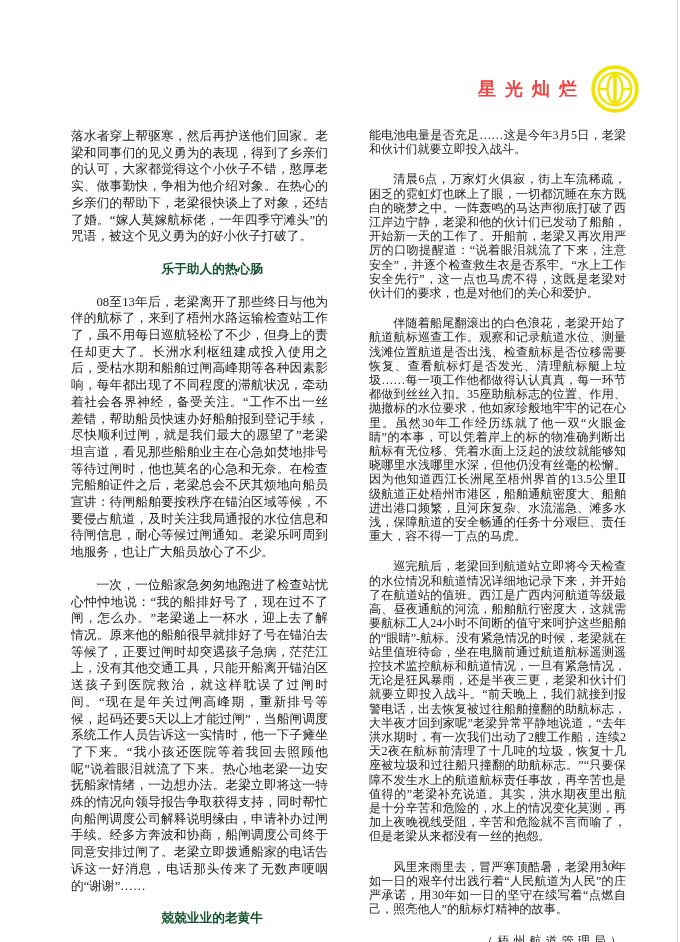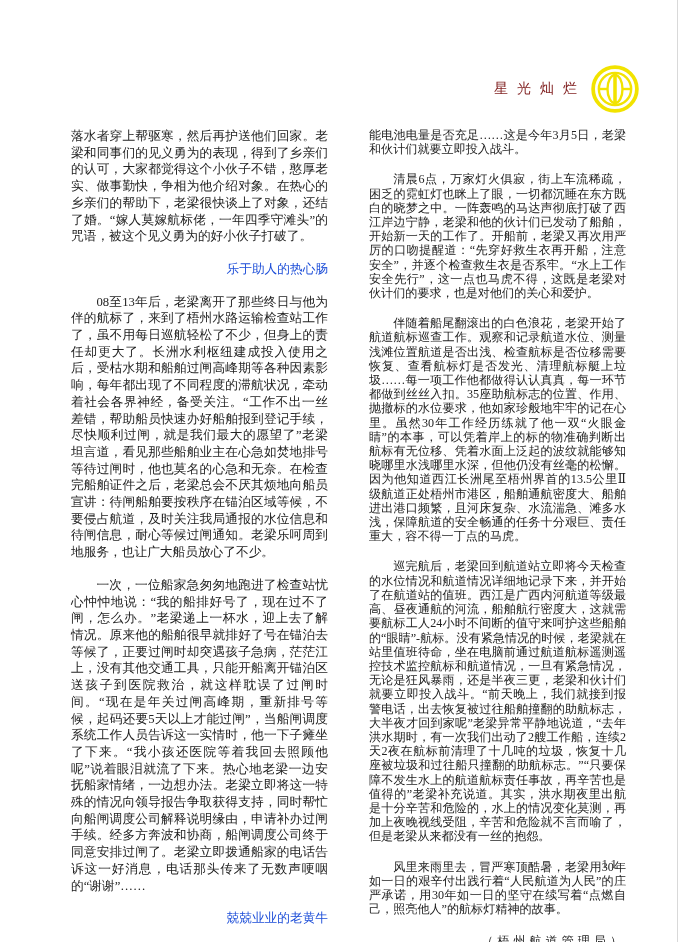--- a/index.html
+++ b/index.html
@@ -25,24 +25,24 @@
   }
   .header {
     position: absolute;
     top: 64px;
     right: 40px;
     display: flex;
     align-items: center;
     gap: 8px;
   }
   .header-title {
-    font-size: 14px;
-    font-weight: normal;
+    font-size: 18px;
+    font-weight: bold;
     letter-spacing: 9px;
-    color: #7f1d1d;
+    color: #ef4444;
     white-space: nowrap;
     margin-right: -4px;
   }
   .logo {
     width: 50px;
     height: 50px;
     display: block;
   }
   .columns {
     position: absolute;
@@ -66,23 +66,23 @@
     line-height: 16.7px;
   }
   .col-right p {
     font-size: 12.1px;
     line-height: 14.2px;
   }
   .col p.no-indent {
     text-indent: 0;
   }
   .col p.heading {
-    font-weight: normal;
-    color: #1d4ed8;
-    text-align: right;
+    font-weight: bold;
+    color: #14532d;
+    text-align: center;
   }
   .col p.signature {
     text-align: right;
     text-indent: 0;
     letter-spacing: 4px;
     padding-top: 2px;
   }
   .page-number {
     position: absolute;
     right: 60px;
@@ -116,21 +116,21 @@
   <div class="col col-left">
     <p class="no-indent">落水者穿上帮驱寒，然后再护送他们回家。老梁和同事们的见义勇为的表现，得到了乡亲们的认可，大家都觉得这个小伙子不错，憨厚老实、做事勤快，争相为他介绍对象。在热心的乡亲们的帮助下，老梁很快谈上了对象，还结了婚。“嫁人莫嫁航标佬，一年四季守滩头”的咒语，被这个见义勇为的好小伙子打破了。</p>
     <p class="heading">乐于助人的热心肠</p>
     <p>08至13年后，老梁离开了那些终日与他为伴的航标了，来到了梧州水路运输检查站工作了，虽不用每日巡航轻松了不少，但身上的责任却更大了。长洲水利枢纽建成投入使用之后，受枯水期和船舶过闸高峰期等各种因素影响，每年都出现了不同程度的滞航状况，牵动着社会各界神经，备受关注。“工作不出一丝差错，帮助船员快速办好船舶报到登记手续，尽快顺利过闸，就是我们最大的愿望了”老梁坦言道，看见那些船舶业主在心急如焚地排号等待过闸时，他也莫名的心急和无奈。在检查完船舶证件之后，老梁总会不厌其烦地向船员宣讲：待闸船舶要按秩序在锚泊区域等候，不要侵占航道，及时关注我局通报的水位信息和待闸信息，耐心等候过闸通知。老梁乐呵周到地服务，也让广大船员放心了不少。</p>
     <p>一次，一位船家急匆匆地跑进了检查站忧心忡忡地说：“我的船排好号了，现在过不了闸，怎么办。”老梁递上一杯水，迎上去了解情况。原来他的船舶很早就排好了号在锚泊去等候了，正要过闸时却突遇孩子急病，茫茫江上，没有其他交通工具，只能开船离开锚泊区送孩子到医院救治，就这样耽误了过闸时间。“现在是年关过闸高峰期，重新排号等候，起码还要5天以上才能过闸”，当船闸调度系统工作人员告诉这一实情时，他一下子瘫坐了下来。“我小孩还医院等着我回去照顾他呢”说着眼泪就流了下来。热心地老梁一边安抚船家情绪，一边想办法。老梁立即将这一特殊的情况向领导报告争取获得支持，同时帮忙向船闸调度公司解释说明缘由，申请补办过闸手续。经多方奔波和协商，船闸调度公司终于同意安排过闸了。老梁立即拨通船家的电话告诉这一好消息，电话那头传来了无数声哽咽的“谢谢”……</p>
     <p class="heading">兢兢业业的老黄牛</p>
     <p>“踮着脚，捂住航标灯检查是否发光：弓着腰，用拖布清洁航标艇：蹲着身，逐一检查太阳</p>
   </div>
   <div class="col col-right">
     <p class="no-indent">能电池电量是否充足……这是今年3月5日，老梁和伙计们就要立即投入战斗。</p>
-    <p>清晨6点，万家灯火俱寂，街上车流稀疏，困乏的霓虹灯也眯上了眼，一切都沉睡在东方既白的晓梦之中。一阵轰鸣的马达声彻底打破了西江岸边宁静，老梁和他的伙计们已发动了船舶，开始新一天的工作了。开船前，老梁又再次用严厉的口吻提醒道：“先穿好救生衣再开船，注意安全”，并逐个检查救生衣是否系牢。“水上工作安全先行”，这一点也马虎不得，这既是老梁对伙计们的要求，也是对他们的关心和爱护。</p>
+    <p>清晨6点，万家灯火俱寂，街上车流稀疏，困乏的霓虹灯也眯上了眼，一切都沉睡在东方既白的晓梦之中。一阵轰鸣的马达声彻底打破了西江岸边宁静，老梁和他的伙计们已发动了船舶，开始新一天的工作了。开船前，老梁又再次用严厉的口吻提醒道：“说着眼泪就流了下来，注意安全”，并逐个检查救生衣是否系牢。“水上工作安全先行”，这一点也马虎不得，这既是老梁对伙计们的要求，也是对他们的关心和爱护。</p>
     <p>伴随着船尾翻滚出的白色浪花，老梁开始了航道航标巡查工作。观察和记录航道水位、测量浅滩位置航道是否出浅、检查航标是否位移需要恢复、查看航标灯是否发光、清理航标艇上垃圾……每一项工作他都做得认认真真，每一环节都做到丝丝入扣。35座助航标志的位置、作用、抛撤标的水位要求，他如家珍般地牢牢的记在心里。虽然30年工作经历练就了他一双“火眼金睛”的本事，可以凭着岸上的标的物准确判断出航标有无位移、凭着水面上泛起的波纹就能够知晓哪里水浅哪里水深，但他仍没有丝毫的松懈。因为他知道西江长洲尾至梧州界首的13.5公里Ⅱ级航道正处梧州市港区，船舶通航密度大、船舶进出港口频繁，且河床复杂、水流湍急、滩多水浅，保障航道的安全畅通的任务十分艰巨、责任重大，容不得一丁点的马虎。</p>
     <p>巡完航后，老梁回到航道站立即将今天检查的水位情况和航道情况详细地记录下来，并开始了在航道站的值班。西江是广西内河航道等级最高、昼夜通航的河流，船舶航行密度大，这就需要航标工人24小时不间断的值守来呵护这些船舶的“眼睛”-航标。没有紧急情况的时候，老梁就在站里值班待命，坐在电脑前通过航道航标遥测遥控技术监控航标和航道情况，一旦有紧急情况，无论是狂风暴雨，还是半夜三更，老梁和伙计们就要立即投入战斗。“前天晚上，我们就接到报警电话，出去恢复被过往船舶撞翻的助航标志，大半夜才回到家呢”老梁异常平静地说道，“去年洪水期时，有一次我们出动了2艘工作船，连续2天2夜在航标前清理了十几吨的垃圾，恢复十几座被垃圾和过往船只撞翻的助航标志。”“只要保障不发生水上的航道航标责任事故，再辛苦也是值得的”老梁补充说道。其实，洪水期夜里出航是十分辛苦和危险的，水上的情况变化莫测，再加上夜晚视线受阻，辛苦和危险就不言而喻了，但是老梁从来都没有一丝的抱怨。</p>
     <p>风里来雨里去，冒严寒顶酷暑，老梁用30年如一日的艰辛付出践行着“人民航道为人民”的庄严承诺，用30年如一日的坚守在续写着“点燃自己，照亮他人”的航标灯精神的故事。</p>
     <p class="signature">（梧州航道管理局）</p>
   </div>
 </div>
 
 <div class="page-number">11</div>
 
 </body></html>

